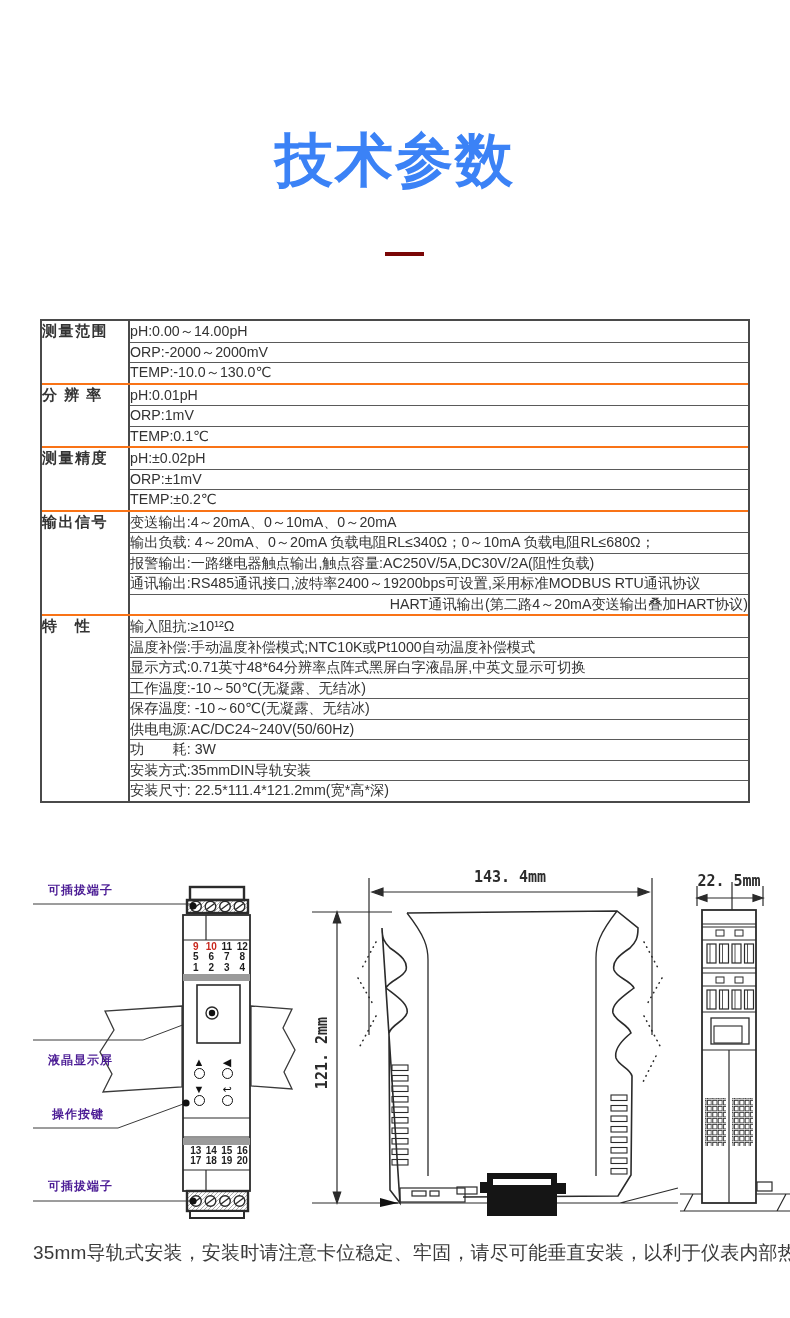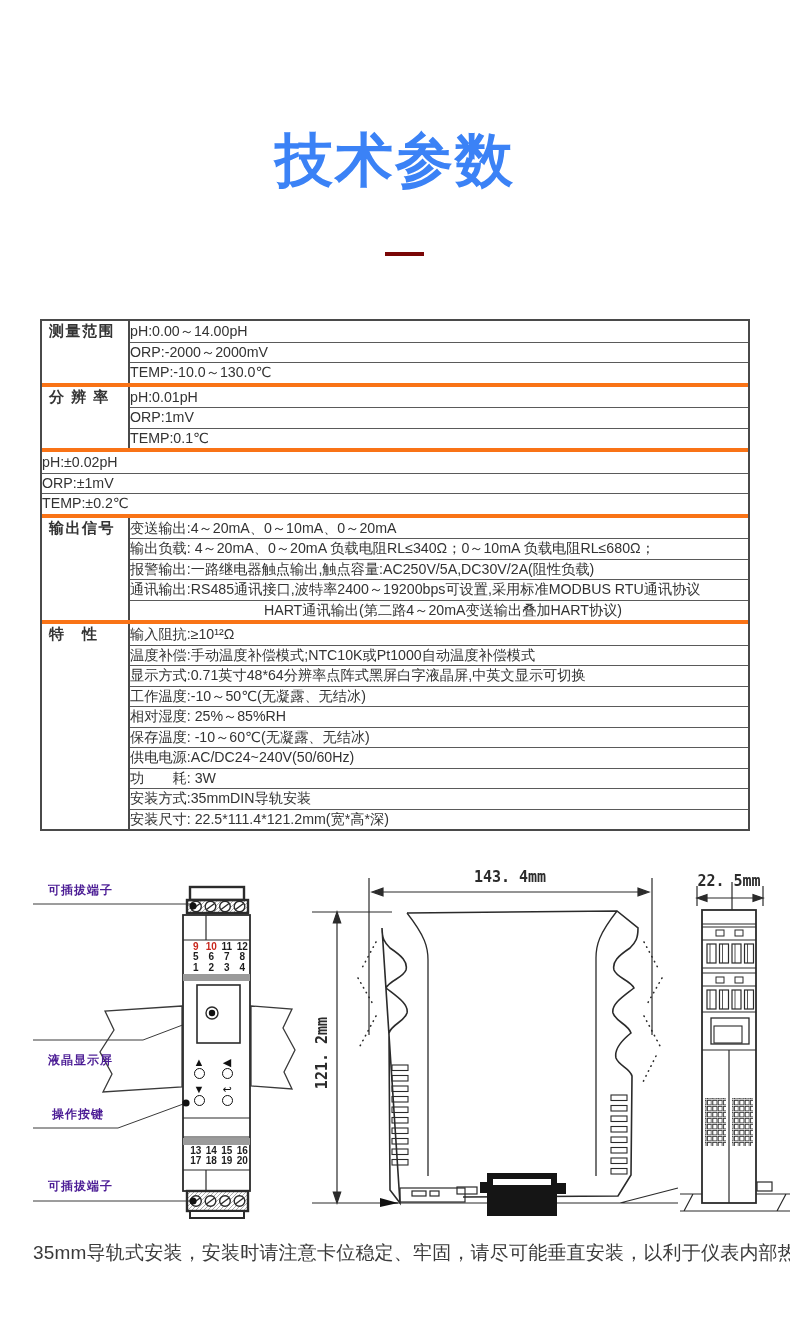--- a/index.html
+++ b/index.html
@@ -7,30 +7,30 @@
        font-family:"Liberation Sans","DejaVu Sans",sans-serif;color:#3a3a3a;}
 
   
   .page-title{position:absolute;left:50%;top:122px;transform:translateX(-50%);
     font-size:58px;font-weight:700;letter-spacing:2px;color:#3b82f6;white-space:nowrap;}
   .title-underline{position:absolute;left:385px;top:252px;width:39px;height:4px;background:#7a0606;}
 
   
   .spec-table{position:absolute;left:40px;top:319px;width:710px;border:2px solid #4a4a4a;
     box-sizing:border-box;background:#fff;}
-  .t-group{display:flex;border-top:4px solid #f97316;}
+  .t-group{display:flex;border-top:2px solid #f97316;}
   .t-group:first-child{border-top:none;}
   .t-label{width:88px;flex:0 0 88px;border-right:2px solid #4a4a4a;box-sizing:border-box;
-    padding-left:7px;font-size:15px;line-height:20.5px;letter-spacing:1.5px;color:#333;
+    font-size:15px;line-height:20.5px;letter-spacing:1.5px;color:#333;
     font-weight:bold;white-space:pre;}
   .t-rows{flex:1;min-width:0;}
   .t-row{height:20.5px;line-height:19.5px;box-sizing:border-box;border-top:1px solid #5a5a5a;
     padding-left:0;font-size:14.2px;color:#333;white-space:pre;overflow:hidden;}
   .t-row:first-child{border-top:none;line-height:20.5px;}
-  .t-row.centered{text-align:center;padding-left:8px;}
+  .t-row.centered{text-align:right;padding-left:8px;}
 
   
   .drawing{position:absolute;}
   .front-wrap{left:30px;top:860px;width:270px;height:370px;}
   .side-wrap{left:300px;top:860px;width:380px;height:370px;}
   .end-wrap{left:680px;top:860px;width:110px;height:370px;}
   .drawing svg{position:absolute;left:0;top:0;}
 
   .dwg-label{position:absolute;font-size:12px;font-weight:bold;color:#4c1d95;
     letter-spacing:1px;white-space:nowrap;}
@@ -85,20 +85,21 @@
   <div class="t-group">
     <div class="t-label">分 辨 率</div>
     <div class="t-rows">
       <div class="t-row">pH:0.01pH</div>
       <div class="t-row">ORP:1mV</div>
       <div class="t-row">TEMP:0.1℃</div>
     </div>
   </div>
 
   <div class="t-group">
+    <div class="t-label">测量精度</div>
     <div class="t-rows">
       <div class="t-row">pH:±0.02pH</div>
       <div class="t-row">ORP:±1mV</div>
       <div class="t-row">TEMP:±0.2℃</div>
     </div>
   </div>
 
   <div class="t-group">
     <div class="t-label">输出信号</div>
     <div class="t-rows">
@@ -110,21 +111,20 @@
     </div>
   </div>
 
   <div class="t-group">
     <div class="t-label">特　性</div>
     <div class="t-rows">
       <div class="t-row">输入阻抗:≥10¹²Ω</div>
       <div class="t-row">温度补偿:手动温度补偿模式;NTC10K或Pt1000自动温度补偿模式</div>
       <div class="t-row">显示方式:0.71英寸48*64分辨率点阵式黑屏白字液晶屏,中英文显示可切换</div>
       <div class="t-row">工作温度:-10～50℃(无凝露、无结冰)</div>
-      <div class="t-row">相对湿度: 25%～85%RH</div>
       <div class="t-row">保存温度: -10～60℃(无凝露、无结冰)</div>
       <div class="t-row">供电电源:AC/DC24~240V(50/60Hz)</div>
       <div class="t-row">功　　耗: 3W</div>
       <div class="t-row">安装方式:35mmDIN导轨安装</div>
       <div class="t-row">安装尺寸: 22.5*111.4*121.2mm(宽*高*深)</div>
     </div>
   </div>
 </div>
 
 <div class="drawing front-wrap">

